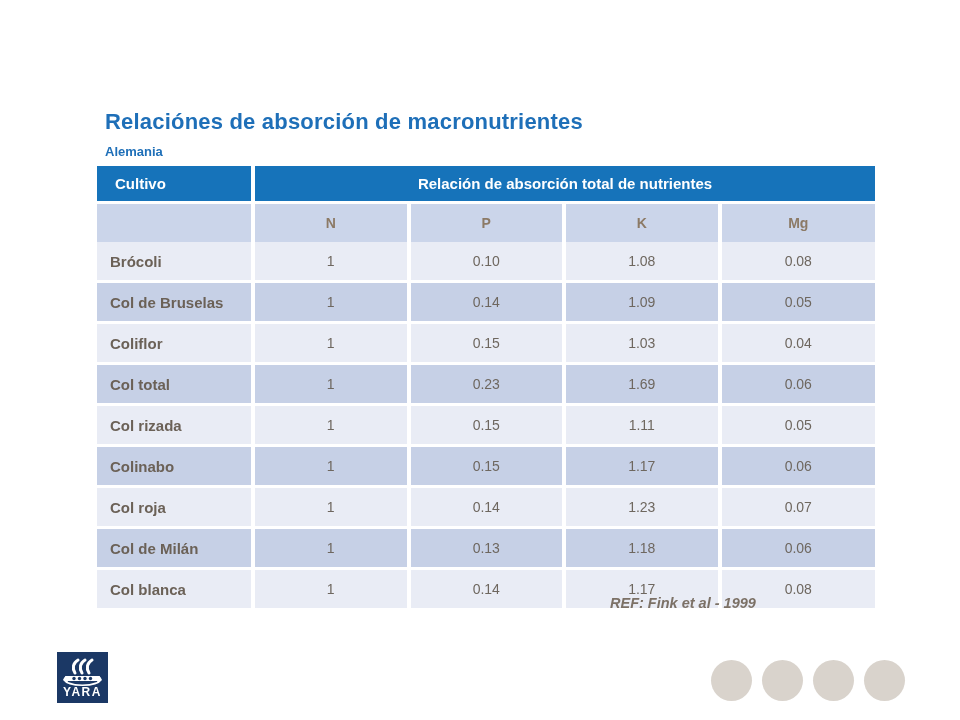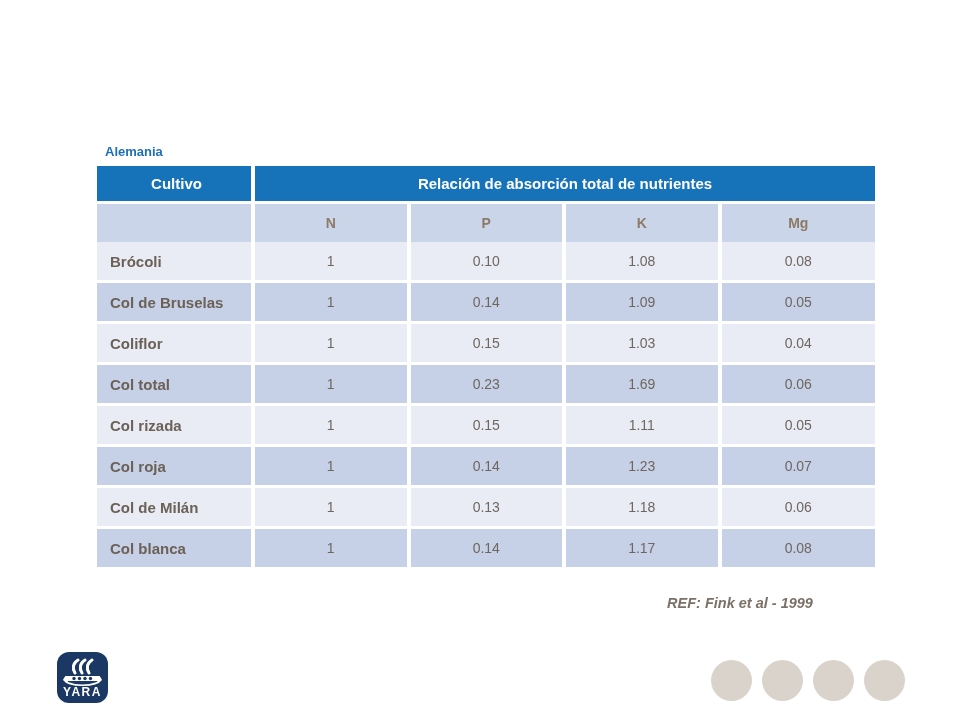--- a/index.html
+++ b/index.html
@@ -37,50 +37,50 @@
   
   .nutrient-table td, .nutrient-table th { border-right: 4px solid #ffffff; }
   .nutrient-table td:last-child, .nutrient-table th:last-child { border-right: none; }
   .nutrient-table tr + tr td, .nutrient-table tr + tr th { border-top: 3px solid #ffffff; }
 
   .hdr-row th {
     background: #1673ba; color: #ffffff;
     font-size: 15px; font-weight: bold;
     height: 33px; text-align: center;
   }
-  .hdr-row th.corner { text-align: center; padding-left: 6px; }
+  .hdr-row th.corner { text-align: left; padding-left: 18px; }
 
   .subhdr-row td {
     background: #cbd5ea; color: #8c7a66;
     font-size: 14px; font-weight: bold;
     height: 36px; text-align: center;
   }
 
   .data-row td {
     height: 36px; font-size: 14px;
     color: #6e675f; text-align: center;
   }
   .data-row td.name {
     text-align: left; padding-left: 13px;
     font-weight: bold; font-size: 15px; color: #6b6157;
   }
   .data-row:nth-child(odd) td { background: #e9ecf5; }
   .data-row:nth-child(even) td { background: #c6d0e6; }
 
   .reference {
     position: absolute; left: 610px; top: 595px; width: 260px;
-    text-align: center;
+    text-align: left;
     font-size: 14.5px; font-weight: bold; font-style: italic;
     color: #7c7166;
   }
 
   .logo {
     position: absolute; left: 57px; top: 652px;
     width: 51px; height: 51px;
-    background: #1b3865; border-radius: 12px;
+    background: #1b3865; border-radius: 0;
     display: flex; flex-direction: column;
     align-items: center; justify-content: flex-end;
   }
   .logo svg { position: absolute; top: 4px; left: 5px; }
   .logo .logo-text {
     color: #ffffff; font-weight: bold; font-size: 12px;
     letter-spacing: 1.5px; margin-bottom: 4px;
     font-family: "Liberation Sans", sans-serif;
   }
 
@@ -92,20 +92,21 @@
   .dot.d1 { left: 711px; }
   .dot.d2 { left: 762px; }
   .dot.d3 { left: 813px; }
   .dot.d4 { left: 864px; }
 </style>
 </head>
 <body>
 
 <div class="slide">
 
+  <div class="title">Relaciónes de absorción de macronutrientes</div>
   <div class="subtitle">Alemania</div>
 
   <table class="nutrient-table">
     <colgroup>
       <col class="col-crop">
         <col>
         <col>
         <col>
         <col>
     </colgroup>
@@ -150,20 +151,27 @@
         <td>0.23</td>
         <td>1.69</td>
         <td>0.06</td>
       </tr>
       <tr class="data-row">
         <td class="name">Col rizada</td>
         <td>1</td>
         <td>0.15</td>
         <td>1.11</td>
         <td>0.05</td>
+      </tr>
+      <tr class="data-row">
+        <td class="name">Colinabo</td>
+        <td>1</td>
+        <td>0.15</td>
+        <td>1.17</td>
+        <td>0.06</td>
       </tr>
       <tr class="data-row">
         <td class="name">Col roja</td>
         <td>1</td>
         <td>0.14</td>
         <td>1.23</td>
         <td>0.07</td>
       </tr>
       <tr class="data-row">
         <td class="name">Col de Milán</td>

